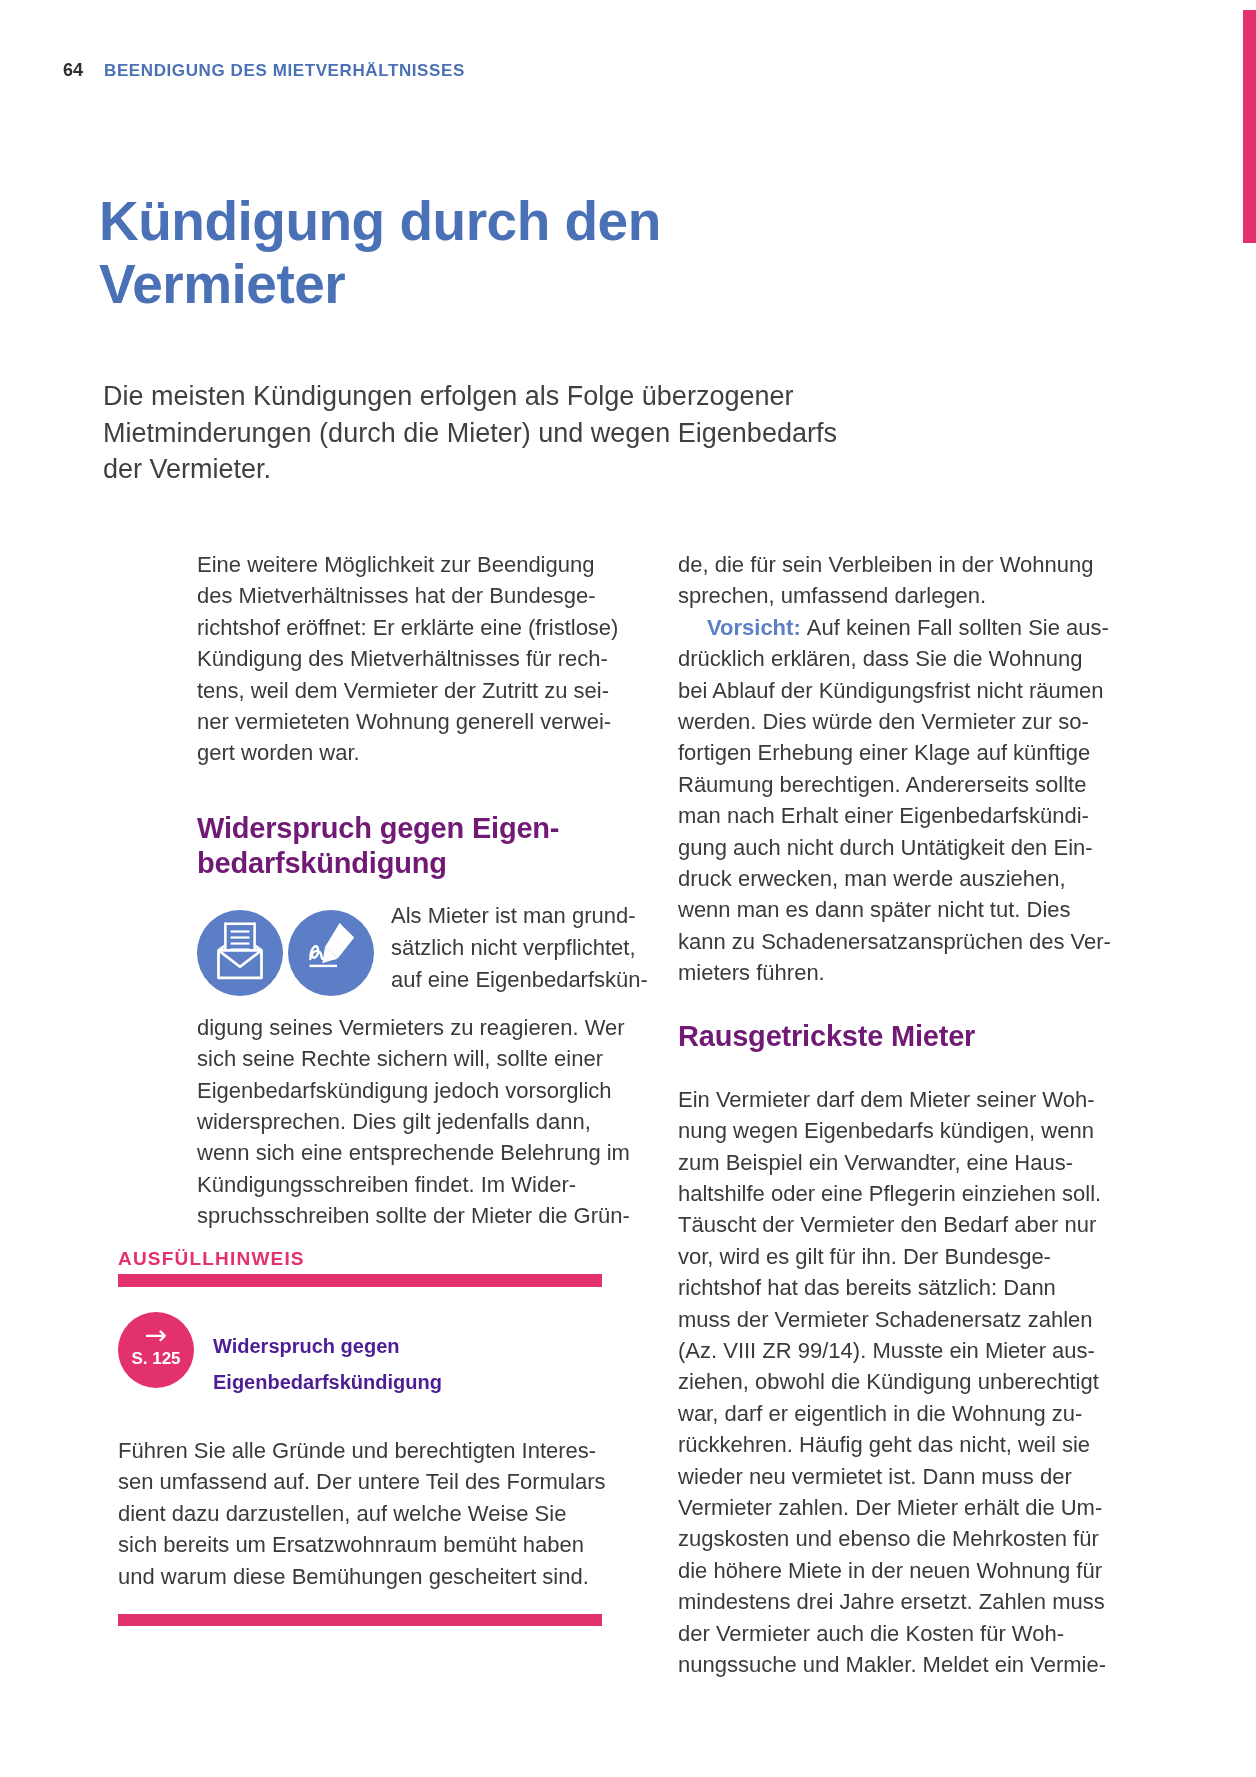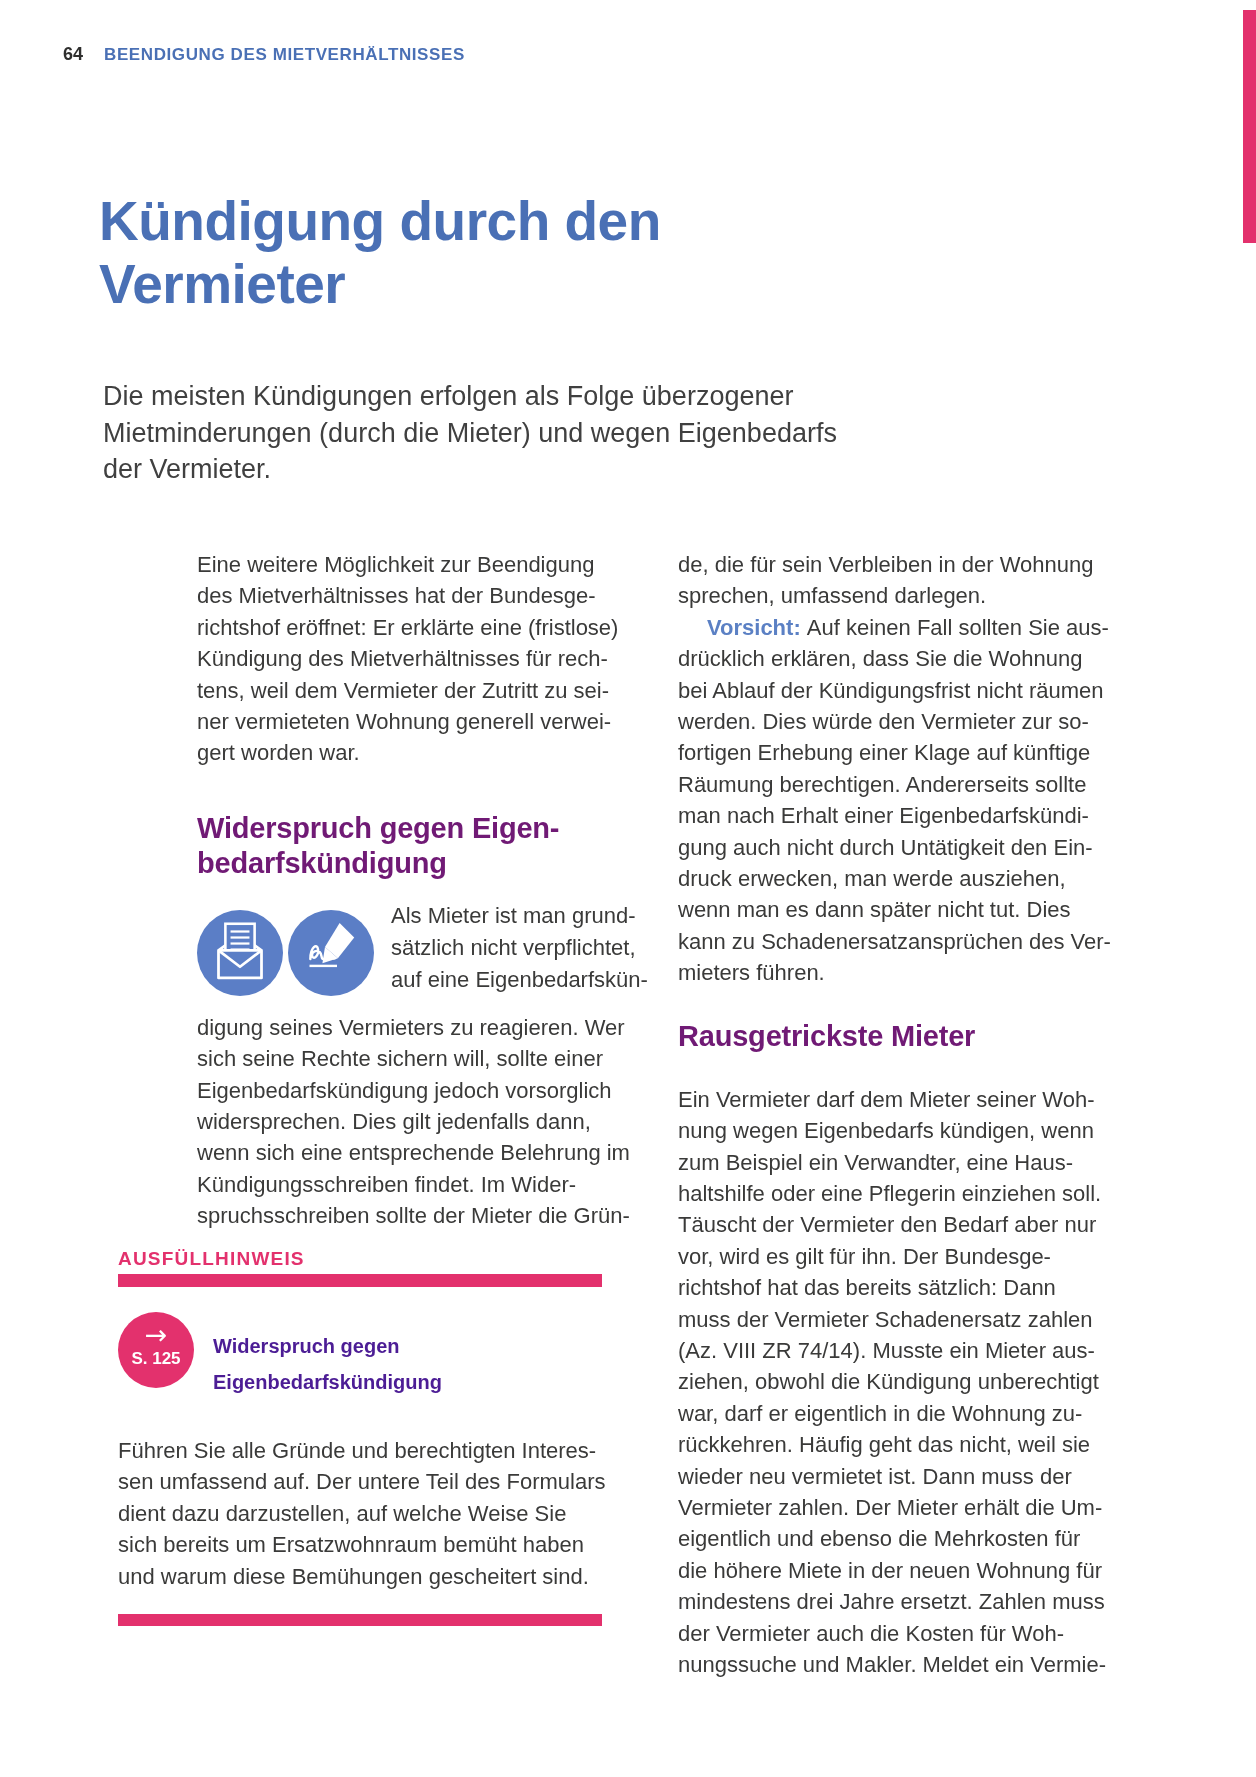--- a/index.html
+++ b/index.html
@@ -10,21 +10,21 @@
     color:#3a3a39;
     position:relative;
     overflow:hidden;
   }
   .abs { position:absolute; }
   .tline { white-space:nowrap; }
   .tline.indent { padding-left:29px; }
   .lead { color:#5b80c4; font-weight:bold; }
 
   
-  .runhead { left:63px; top:44px; display:flex; align-items:flex-end; gap:21px; }
+  .runhead { left:63px; top:60px; display:flex; align-items:flex-end; gap:21px; }
   .pagenum { font-size:18px; font-weight:bold; color:#2e2e2d; }
   .chapter { font-size:17px; font-weight:bold; color:#4a70b5; letter-spacing:0.6px; }
 
   
   .edge-tab { left:1243px; top:10px; width:13px; height:233px; background:#e3316d; }
 
   
   .title { left:99px; top:190px; font-size:55px; line-height:63px; font-weight:bold; color:#4a70b5; letter-spacing:-0.5px; }
   .subtitle { left:103px; top:378px; font-size:27px; line-height:36.5px; color:#404040; }
 
@@ -187,25 +187,25 @@
   <div class="section-h">Rausgetrickste Mieter</div>
   <div class="para para3">
       <div class="tline">Ein Vermieter darf dem Mieter seiner Woh-</div>
       <div class="tline">nung wegen Eigenbedarfs kündigen, wenn</div>
       <div class="tline">zum Beispiel ein Verwandter, eine Haus-</div>
       <div class="tline">haltshilfe oder eine Pflegerin einziehen soll.</div>
       <div class="tline">Täuscht der Vermieter den Bedarf aber nur</div>
       <div class="tline">vor, wird es gilt für ihn. Der Bundesge-</div>
       <div class="tline">richtshof hat das bereits sätzlich: Dann</div>
       <div class="tline">muss der Vermieter Schadenersatz zahlen</div>
-      <div class="tline">(Az. VIII ZR 74/14). Musste ein Mieter aus-</div>
+      <div class="tline">(Az. VIII ZR 99/14). Musste ein Mieter aus-</div>
       <div class="tline">ziehen, obwohl die Kündigung unberechtigt</div>
       <div class="tline">war, darf er eigentlich in die Wohnung zu-</div>
       <div class="tline">rückkehren. Häufig geht das nicht, weil sie</div>
       <div class="tline">wieder neu vermietet ist. Dann muss der</div>
       <div class="tline">Vermieter zahlen. Der Mieter erhält die Um-</div>
-      <div class="tline">eigentlich und ebenso die Mehrkosten für</div>
+      <div class="tline">zugskosten und ebenso die Mehrkosten für</div>
       <div class="tline">die höhere Miete in der neuen Wohnung für</div>
       <div class="tline">mindestens drei Jahre ersetzt. Zahlen muss</div>
       <div class="tline">der Vermieter auch die Kosten für Woh-</div>
       <div class="tline">nungssuche und Makler. Meldet ein Vermie-</div>
     </div>
 </div>
 
 </body></html>

